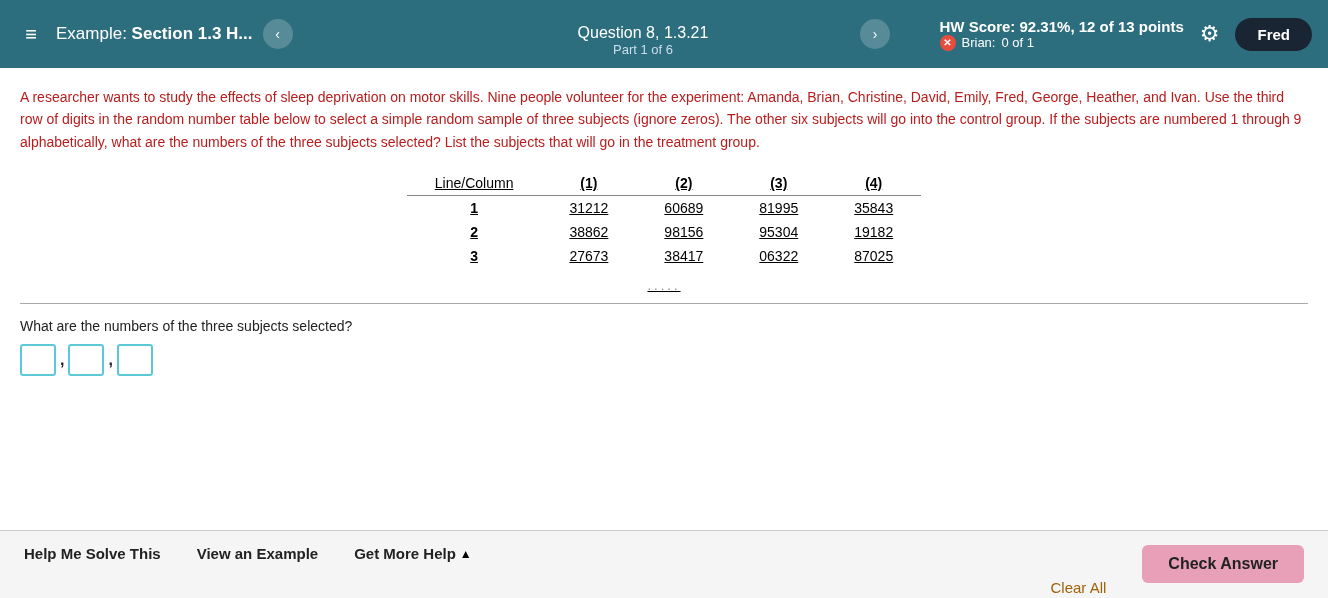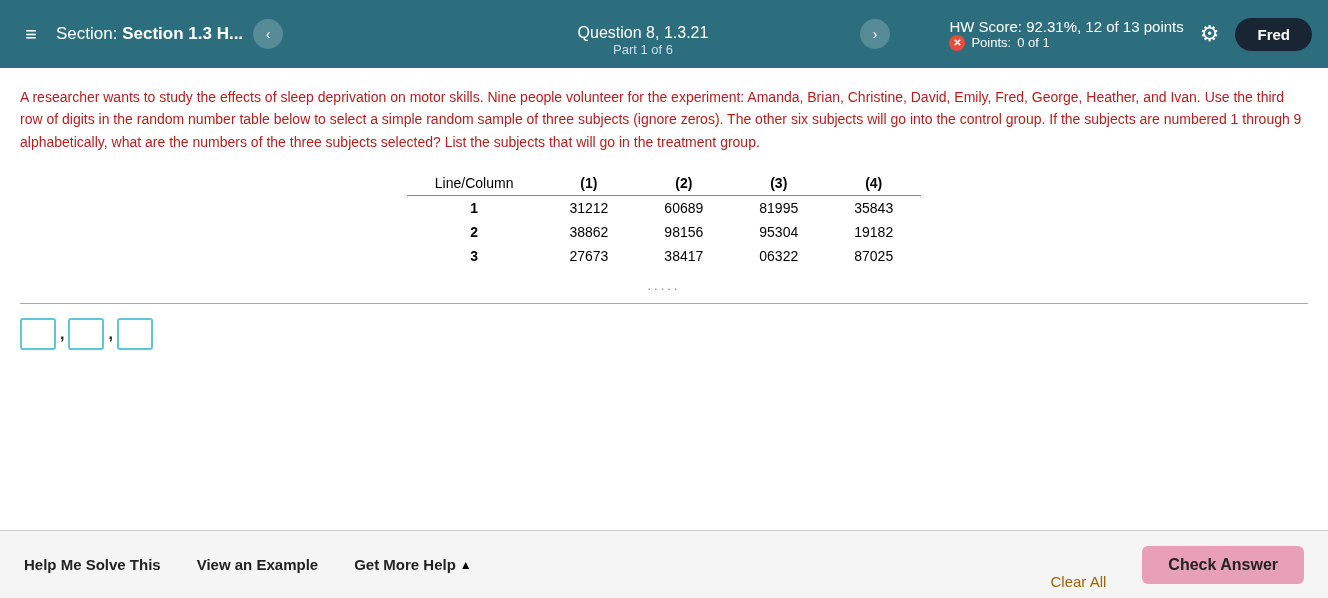--- a/index.html
+++ b/index.html
@@ -66,21 +66,21 @@
       align-items: center;
       gap: 16px;
       flex: 1;
       justify-content: flex-end;
     }
     .score-block {
       color: #fff;
     }
     .score-block .hw-score {
       font-size: 15px;
-      font-weight: normal;
+      font-weight: bold;
     }
     .score-block .points-line {
       display: flex;
       align-items: center;
       gap: 6px;
       font-size: 13px;
     }
     .x-icon {
       background: #e74c3c;
       border-radius: 50%;
@@ -143,20 +143,21 @@
     }
     .random-table .line-col-header {
       font-weight: normal;
       text-align: left;
     }
     .table-wrapper {
       display: flex;
       flex-direction: column;
       align-items: center;
       margin-bottom: 10px;
+      text-decoration: underline;
     }
     .dots-row {
       text-align: center;
       color: #888;
       font-size: 13px;
       letter-spacing: 3px;
       margin-top: 4px;
     }
     .table-divider {
       border: none;
@@ -193,21 +194,21 @@
       color: #222;
       font-weight: bold;
     }
 
     
     .footer {
       border-top: 1px solid #ccc;
       background: #f5f5f5;
       padding: 14px 24px;
       display: flex;
-      align-items: center;
+      align-items: flex-start;
       gap: 36px;
       height: 68px;
     }
     .footer-btn {
       background: none;
       border: none;
       font-size: 15px;
       font-weight: bold;
       color: #222;
       cursor: pointer;
@@ -245,21 +246,21 @@
   </style>
 </head>
 <body>
 
 <div class="header">
   <div class="header-left">
     <button class="nav-arrow" style="background:none;border:none;font-size:20px;color:#fff;cursor:pointer;">
       <span>≡</span>
     </button>
     <span class="homework-title">
-      <span>Section:</span>&nbsp;<strong>Section 1.3 H...</strong>
+      <span>Example:</span>&nbsp;<strong>Section 1.3 H...</strong>
     </span>
     <button class="nav-arrow">
       <span>‹</span>
     </button>
   </div>
 
   <div class="header-center">
     <div class="question-label">
       <span>Question 8,</span> <span>1.3.21</span>
     </div>
@@ -270,21 +271,21 @@
     <span>›</span>
   </button>
 
   <div class="header-right">
     <div class="score-block">
       <div class="hw-score">
         <span>HW Score:</span> <span>92.31%, 12 of 13 points</span>
       </div>
       <div class="points-line">
         <span class="x-icon">✕</span>
-        <span>Points:</span> 
+        <span>Brian:</span> 
           <span>0 of 1</span>
       </div>
     </div>
     <button class="gear-btn">
       <span>⚙</span>
     </button>
     <button class="save-btn">Fred</button>
   </div>
 </div>
 
@@ -325,20 +326,21 @@
             <td>87025</td>
           </tr>
         </tbody>
     </table>
     <div class="dots-row">.....</div>
   </div>
 
   <hr class="table-divider">
 
   <div class="answer-section">
+    <p class="answer-question">What are the numbers of the three subjects selected?</p>
     <div class="answer-inputs">
       <input class="answer-input" type="text" maxlength="2" style="">
       <span class="comma">,</span>
       <input class="answer-input" type="text" maxlength="2" style="">
       <span class="comma">,</span>
       <input class="answer-input" type="text" maxlength="2" style="">
     </div>
   </div>
 </div>
 

